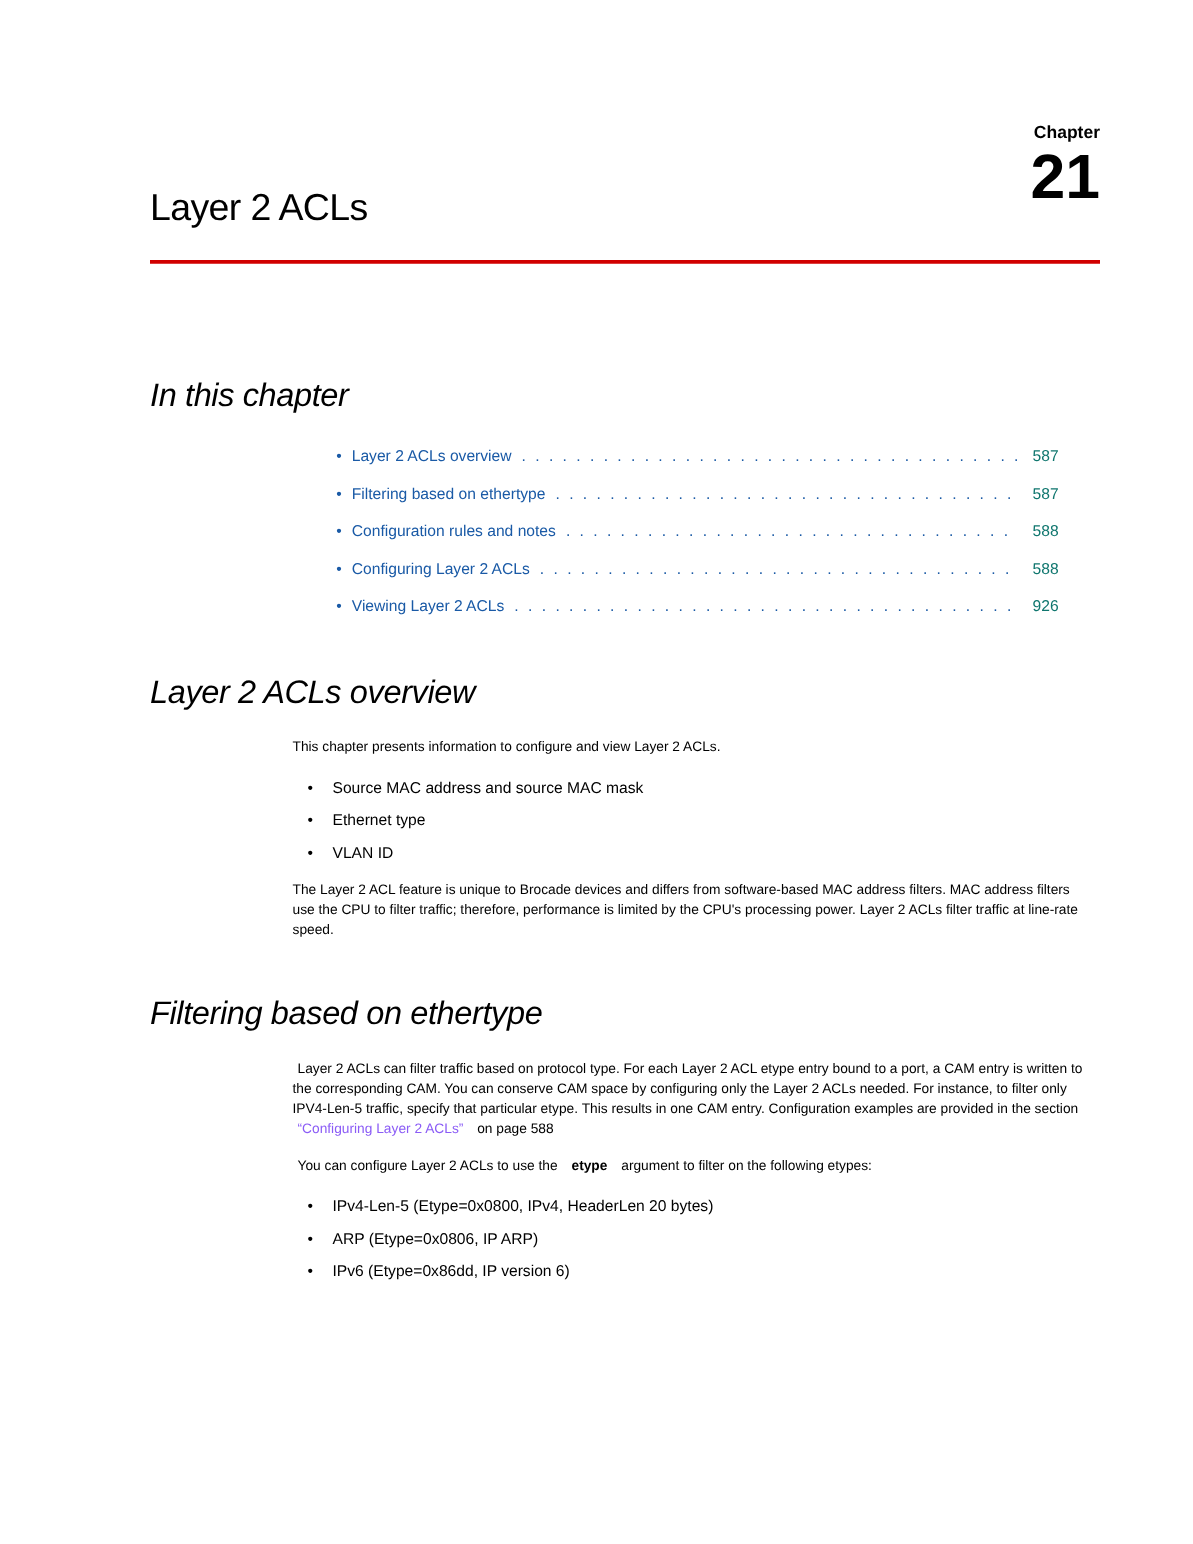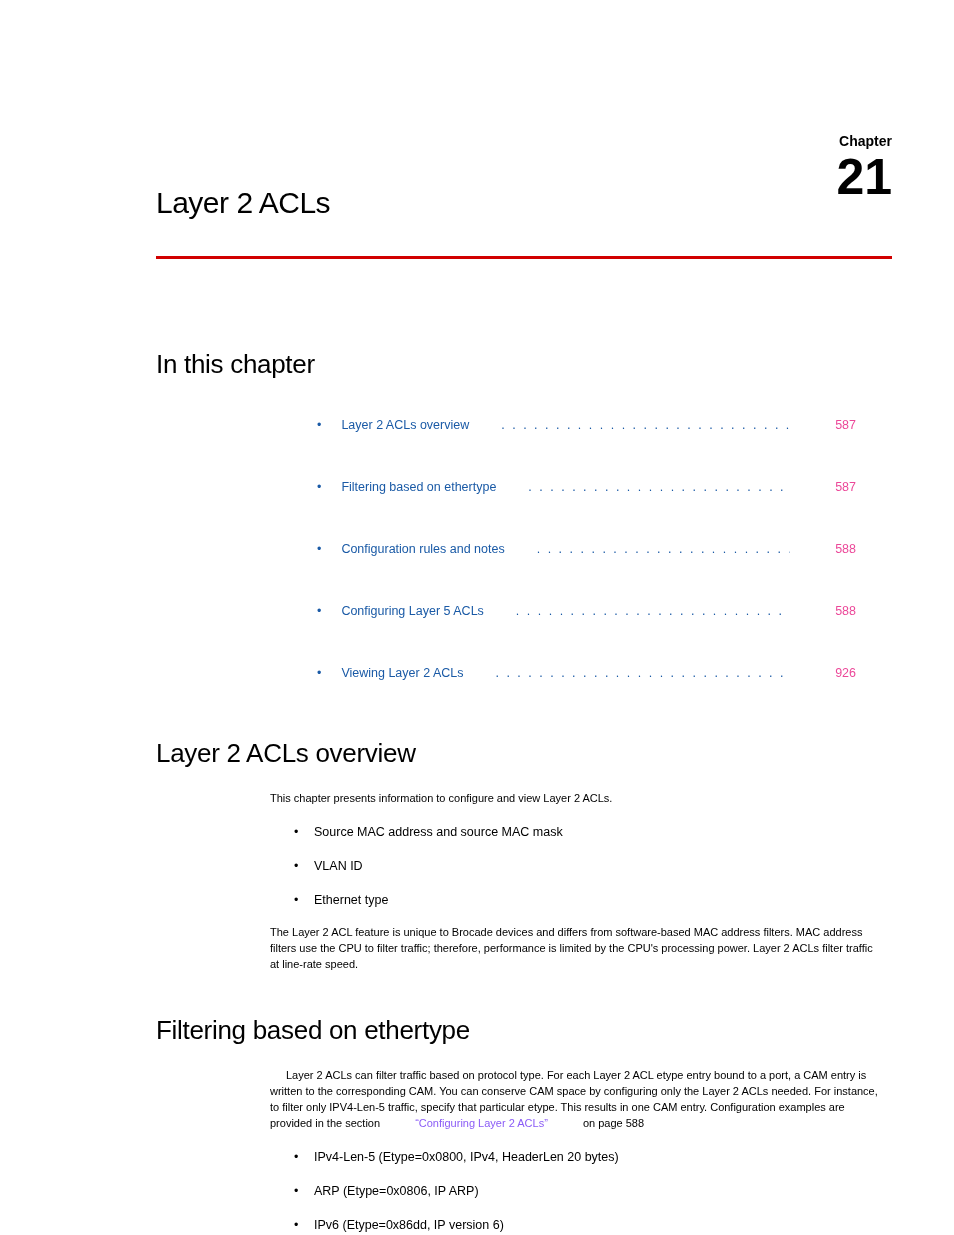--- a/index.html
+++ b/index.html
@@ -1,15 +1,15 @@
 <!DOCTYPE html>
 <html><head>
 <meta charset="utf-8">
 <style>
-  * { box-sizing: border-box; margin: 16px; padding: 0; }
+  * { box-sizing: border-box; margin: 4px; padding: 0; }
   html, body { width: 954px; height: 1235px; background: #fff; }
   body {
     font-family: Arial, Helvetica, sans-serif;
     color: #000;
     padding: 86px 78px 60px 108px;
     position: relative;
   }
 
   .chapter-label {
     position: absolute;
@@ -37,20 +37,21 @@
     background: #d10000;
     margin-bottom: 90px;
   }
 
   h2.section {
     font-family: "Helvetica Neue", Arial, sans-serif;
     font-weight: 400;
     font-size: 26px;
     letter-spacing: -0.3px;
     margin-bottom: 22px;
+    font-style: italic;
   }
   h2.section.tight { margin-top: 42px; }
 
   .toc {
     margin-left: 145px;
     margin-right: 20px;
     margin-bottom: 42px;
     font-size: 12.5px;
   }
   .toc-row {
@@ -69,24 +70,23 @@
   .toc-leader {
     flex: 1;
     overflow: hidden;
     letter-spacing: 2px;
     color: #1a5aa6;
   }
   .toc-leader::after {
     content: " . . . . . . . . . . . . . . . . . . . . . . . . . . . . . . . . . . . . . . . . . . . . . . . . . . . . . . . . . . . . . . . . . . . . . . . . . . . . . . . .";
   }
   .toc-page {
-    color: #ec4899;
+    color: #0f766e;
     padding-left: 4px;
     min-width: 34px;
-    text-align: right;
   }
 
   .body-indent { margin-left: 114px; margin-right: 10px; }
   p.body {
     font-size: 11px;
     line-height: 1.45;
     margin-bottom: 14px;
   }
   ul.body-list {
     list-style: none;
@@ -133,46 +133,49 @@
     <span class="toc-page">587</span>
   </div>
   <div class="toc-row">
     <span class="toc-bullet">•</span>
     <span class="toc-label">Configuration rules and notes</span>
     <span class="toc-leader"></span>
     <span class="toc-page">588</span>
   </div>
   <div class="toc-row">
     <span class="toc-bullet">•</span>
-    <span class="toc-label">Configuring Layer 5 ACLs</span>
+    <span class="toc-label">Configuring Layer 2 ACLs</span>
     <span class="toc-leader"></span>
     <span class="toc-page">588</span>
   </div>
   <div class="toc-row">
     <span class="toc-bullet">•</span>
     <span class="toc-label">Viewing Layer 2 ACLs</span>
     <span class="toc-leader"></span>
     <span class="toc-page">926</span>
   </div>
 </div>
 
 <h2 class="section">Layer 2 ACLs overview</h2>
 <div class="body-indent">
   <p class="body">This chapter presents information to configure and view Layer 2 ACLs.</p>
   <ul class="body-list">
     <li>Source MAC address and source MAC mask</li>
+    <li>Ethernet type</li>
     <li>VLAN ID</li>
-    <li>Ethernet type</li>
   </ul>
   <p class="body">The Layer 2 ACL feature is unique to Brocade devices and differs from software-based MAC address filters. MAC address filters use the CPU to filter traffic; therefore, performance is limited by the CPU's processing power. Layer 2 ACLs filter traffic at line-rate speed.</p>
 </div>
 
 <h2 class="section tight">Filtering based on ethertype</h2>
 <div class="body-indent">
   <p class="body">
     <span>Layer 2 ACLs can filter traffic based on protocol type. For each Layer 2 ACL etype entry bound to a port, a CAM entry is written to the corresponding CAM. You can conserve CAM space by configuring only the Layer 2 ACLs needed. For instance, to filter only IPV4-Len-5 traffic, specify that particular etype. This results in one CAM entry. Configuration examples are provided in the section </span><span class="link">“Configuring Layer 2 ACLs”</span><span> on page 588</span>
   </p>
+  <p class="body">
+    <span>You can configure Layer 2 ACLs to use the </span><span class="bold">etype</span><span> argument to filter on the following etypes:</span>
+  </p>
   <ul class="body-list">
     <li>IPv4-Len-5 (Etype=0x0800, IPv4, HeaderLen 20 bytes)</li>
     <li>ARP (Etype=0x0806, IP ARP)</li>
     <li>IPv6 (Etype=0x86dd, IP version 6)</li>
   </ul>
 </div>
 
 </body></html>

